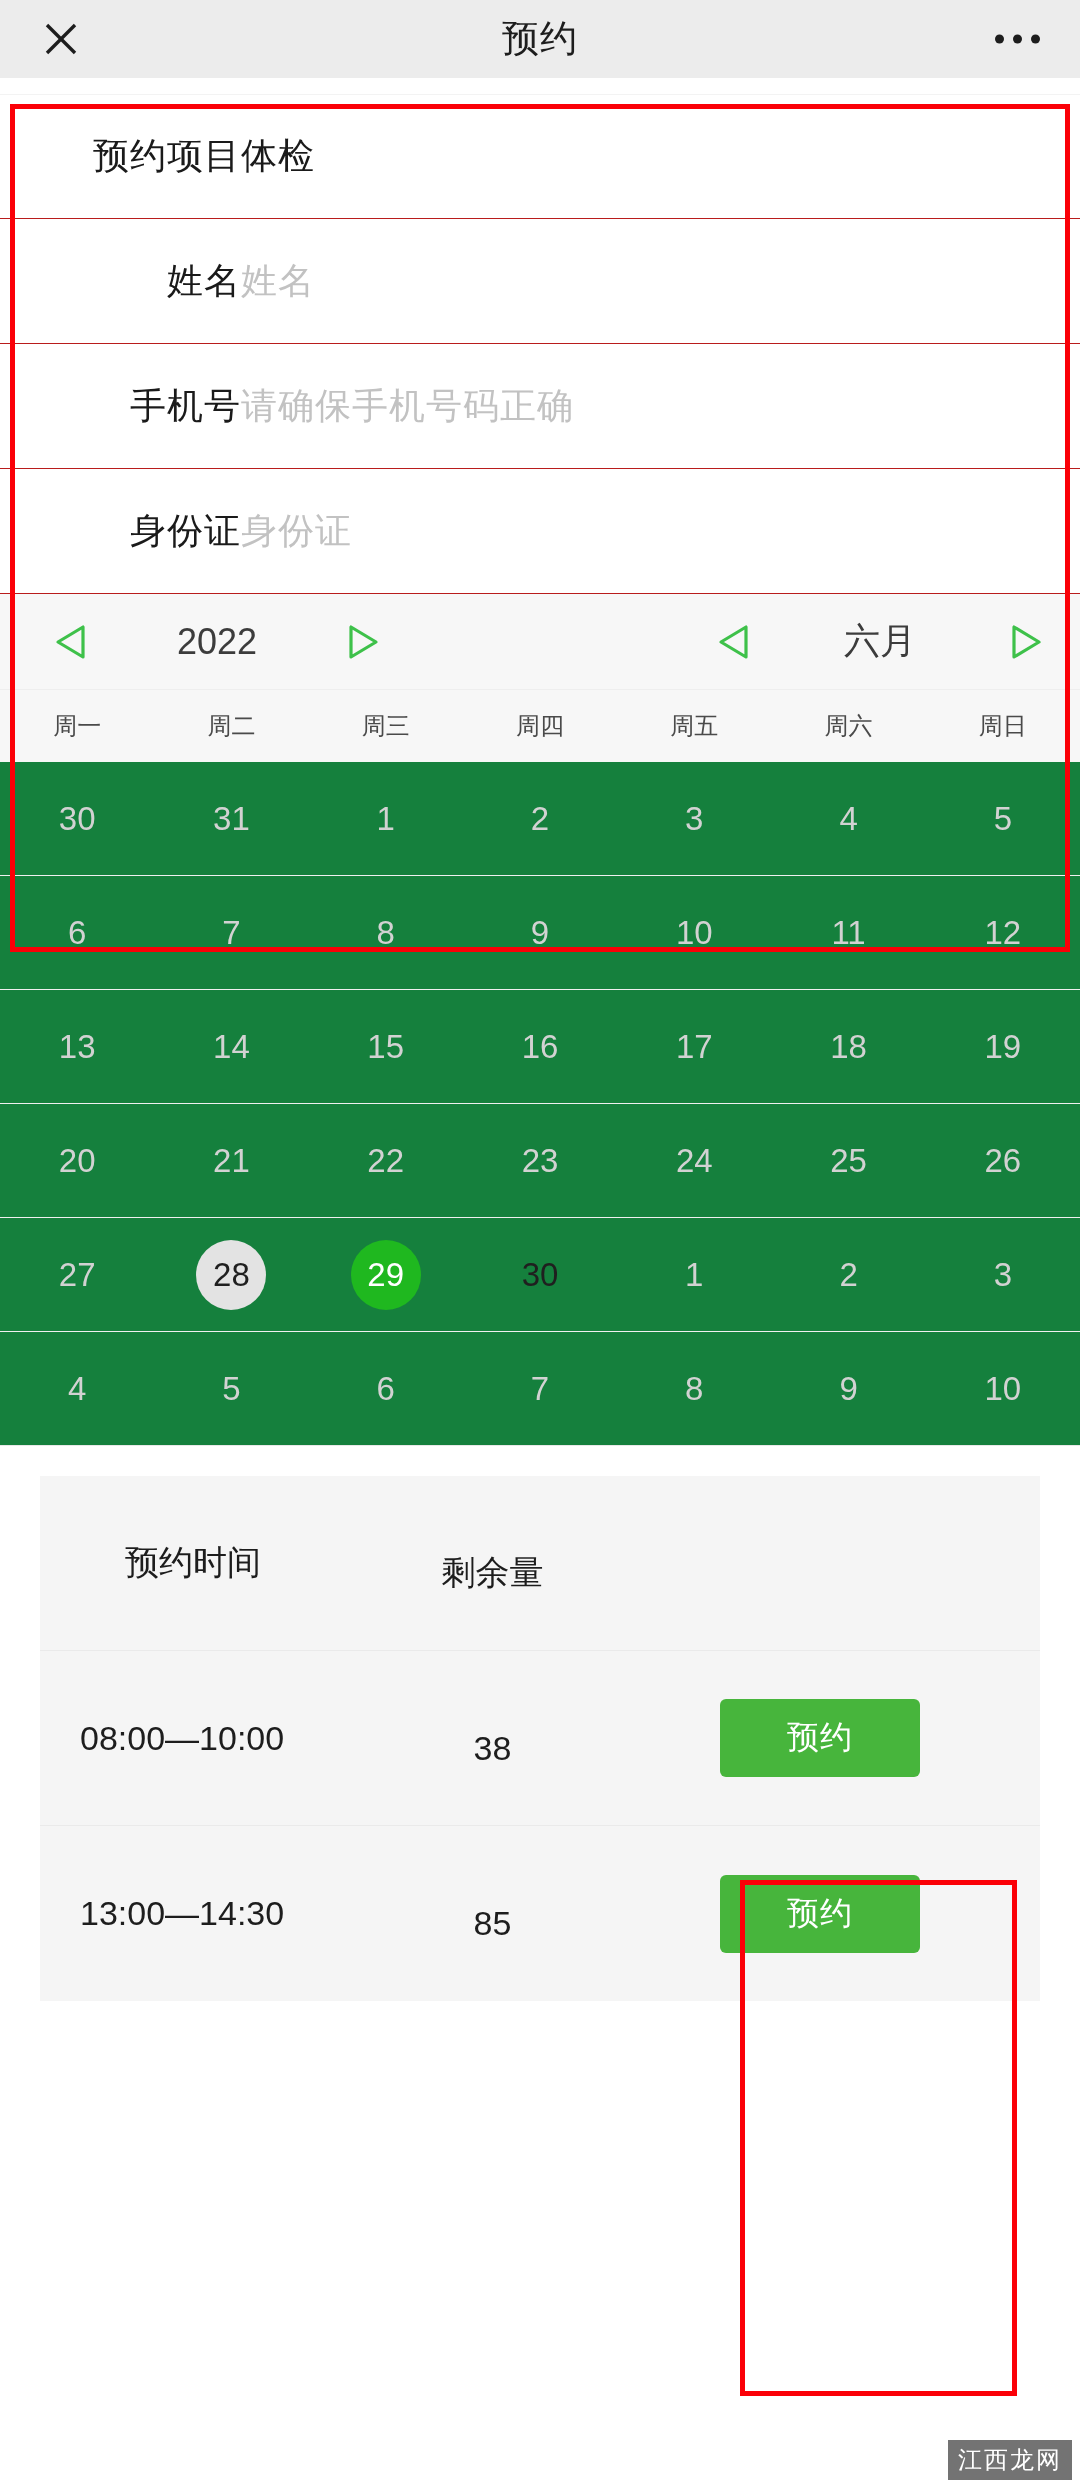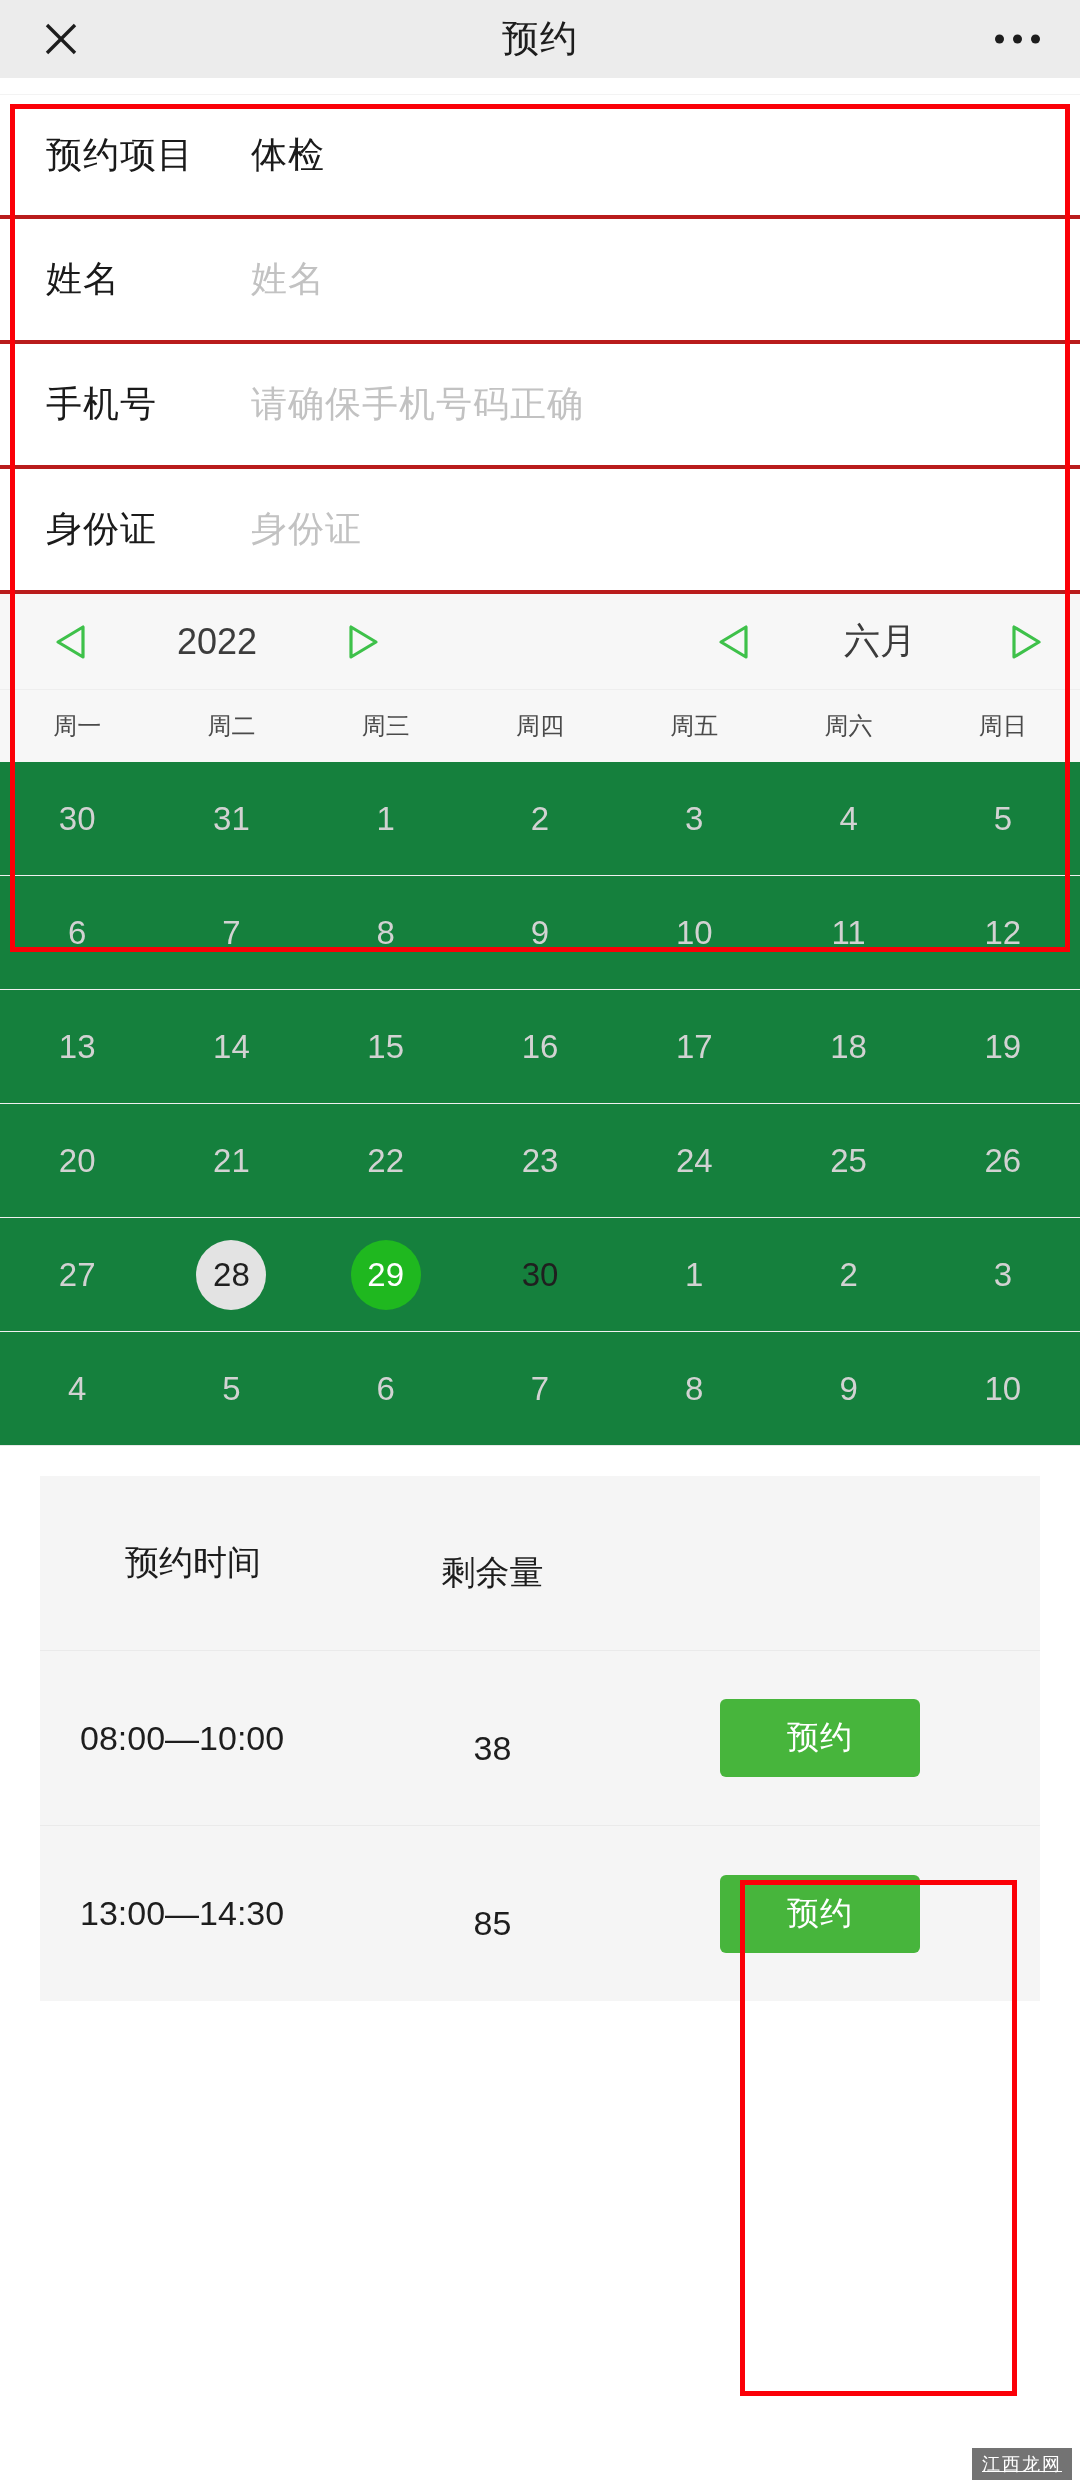--- a/index.html
+++ b/index.html
@@ -53,23 +53,24 @@
 
   
   .form-card {
     background: #ffffff;
     padding-top: 16px;
   }
   .form-row {
     display: flex;
     align-items: center;
     height: 125px;
-    border-bottom: 4px solid #b91c1c;
-    padding-left: 46px;
+    border-bottom: 1px solid #b91c1c;
+    padding-left: 36px;
     background: #fff;
+    text-align: right;
   }
   .form-row:first-child { border-top: 1px solid #f3f3f3; }
   .form-label {
     width: 205px;
     flex: none;
     font-size: 36px;
     color: #1a1a1a;
     letter-spacing: 1px;
   }
   .form-value {
@@ -221,25 +222,24 @@
   }
   #annot-form { left: 10px; top: 104px; width: 1060px; height: 848px; }
   #annot-buttons { left: 740px; top: 1880px; width: 277px; height: 516px; }
 
   
   .watermark {
     position: absolute;
     right: 8px; bottom: 10px;
     background: rgba(0,0,0,0.55);
     color: #ffffff;
-    font-size: 18px;
+    font-size: 24px;
     padding: 4px 10px;
     letter-spacing: 2px;
     z-index: 60;
-    text-decoration: underline;
   }
 </style>
 </head>
 <body>
 
 <div id="page">
 
   <div class="nav-header">
     <div class="nav-close">
       <svg width="40" height="40" viewBox="0 0 40 40">

